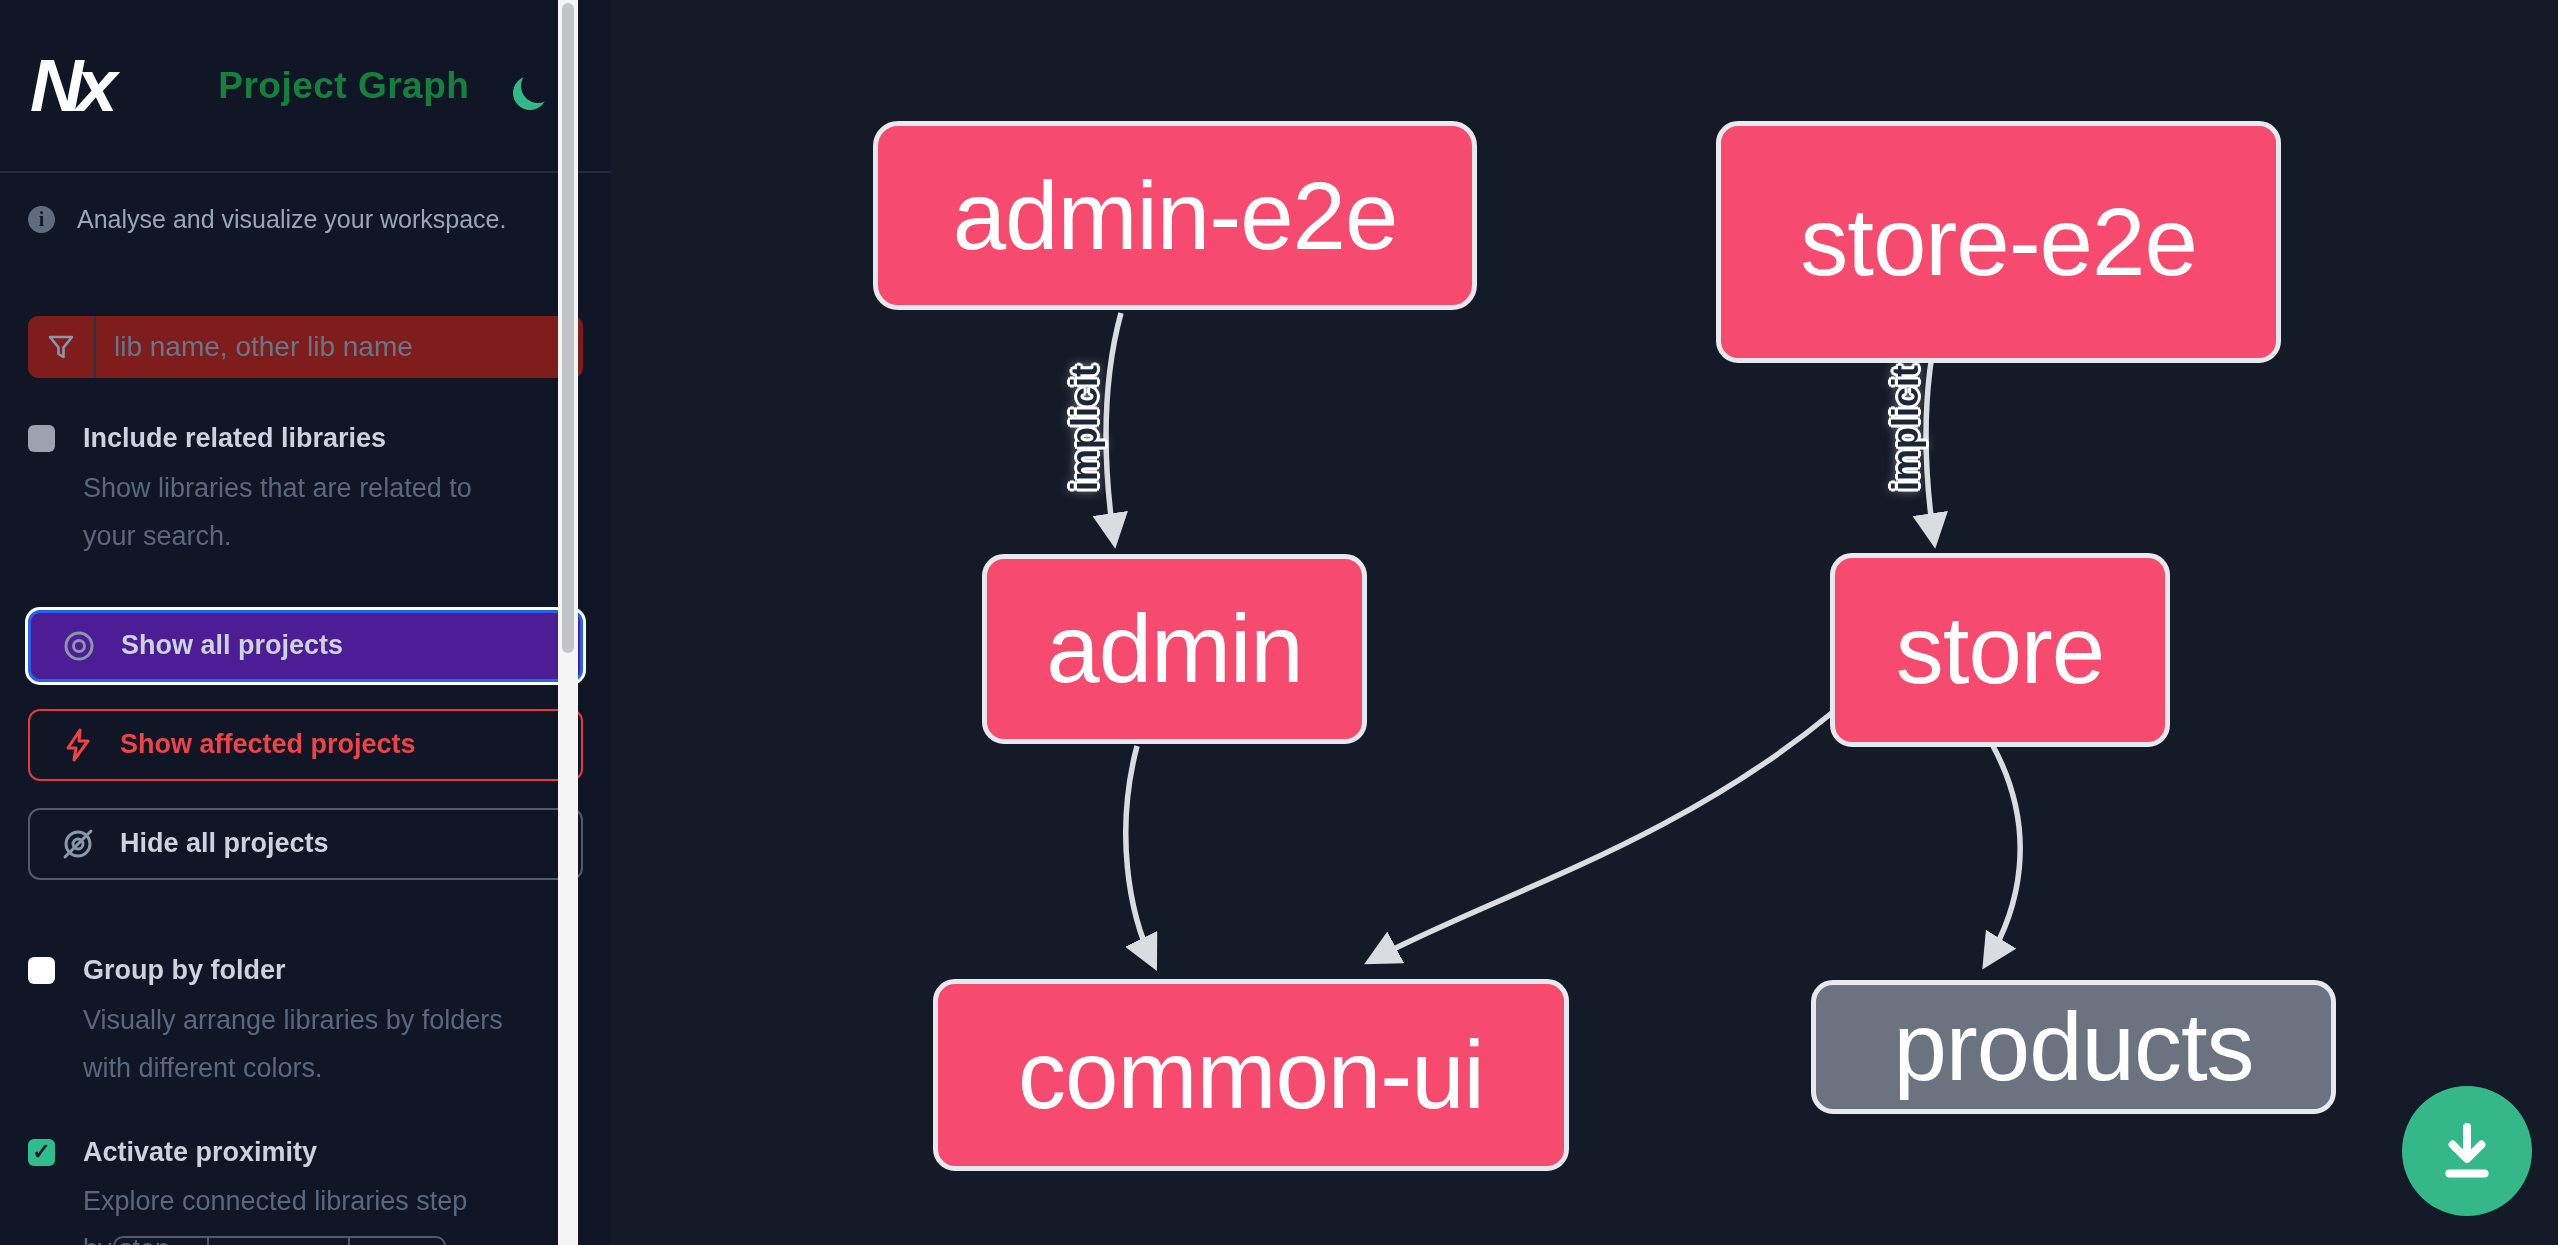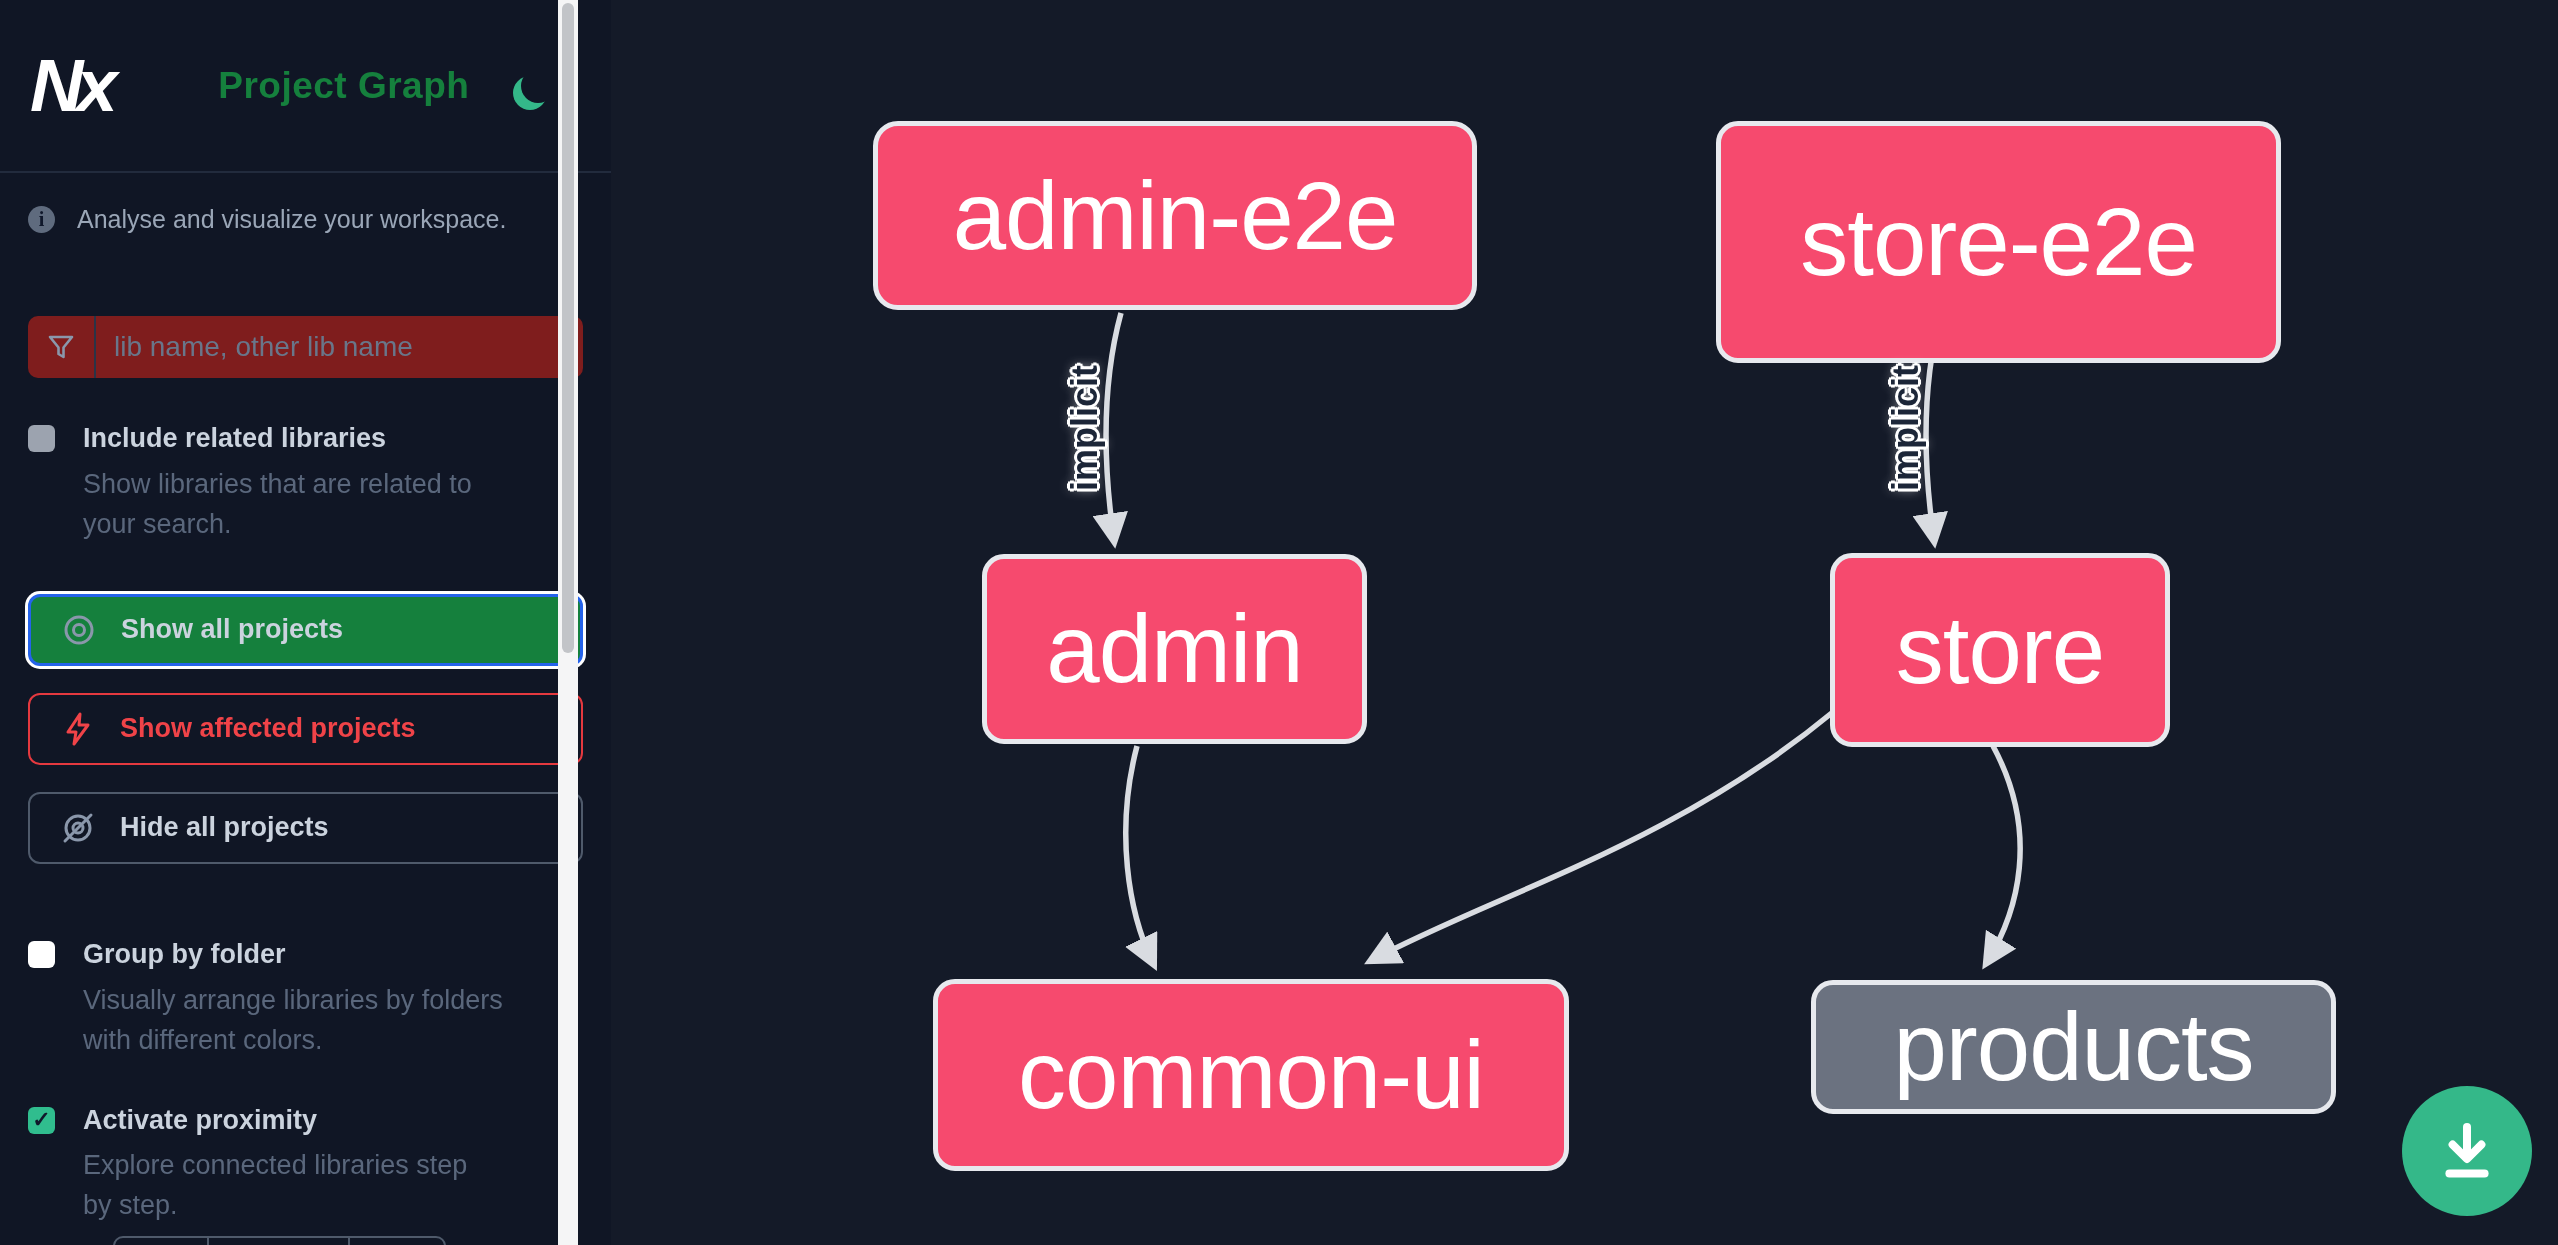--- a/index.html
+++ b/index.html
@@ -69,30 +69,30 @@
 
   .opt-row { display:flex; margin-top:44px; }
   .opt-row .cb { width:27px; height:27px; border-radius:6px; flex:0 0 auto; margin-top:3px;
                  display:flex; align-items:center; justify-content:center; cursor:pointer;
                  font-size:22px; font-weight:700; color:#10182b; }
   .cb.gray  { background:#9ca3af; }
   .cb.white { background:#ffffff; }
   .cb.checked { background:#30bd8e; }
   .opt-text { margin-left:28px; }
   .opt-label { font-size:27px; font-weight:700; color:#cbd3de; line-height:1.25; }
-  .opt-desc  { font-size:27px; color:#5a677c; line-height:40px; margin-top:8px; max-width:420px; }
+  .opt-desc  { font-size:27px; color:#5a677c; line-height:48px; margin-top:8px; max-width:420px; }
 
   .actions { margin-top:50px; display:flex; flex-direction:column; gap:27px; }
   .act-btn {
     height:72px; border-radius:12px; background:transparent;
     display:flex; align-items:center; padding-left:30px; gap:24px; cursor:pointer;
     font-family:"Liberation Sans", sans-serif;
   }
   .act-btn .lbl { font-size:27px; font-weight:700; color:#cbd3de; }
-  .act-btn.focused  { border:3px solid #2563eb; box-shadow:0 0 0 3px #ffffff; background:#15803d; }
+  .act-btn.focused  { border:3px solid #2563eb; box-shadow:0 0 0 3px #ffffff; background:#4c1d95; }
   .act-btn.affected { border:2px solid #e5393f; }
   .act-btn.affected .lbl { color:#f04348; }
   .act-btn.default  { border:2px solid #4f5a6b; }
 
   .stepper-sliver {
     position:absolute; left:113px; top:1236px; width:333px; height:40px;
     border:2px solid #4f5a6b; border-radius:10px 10px 0 0; display:flex;
   }
   .stepper-sliver .seg { border-right:2px solid #4f5a6b; }
 

